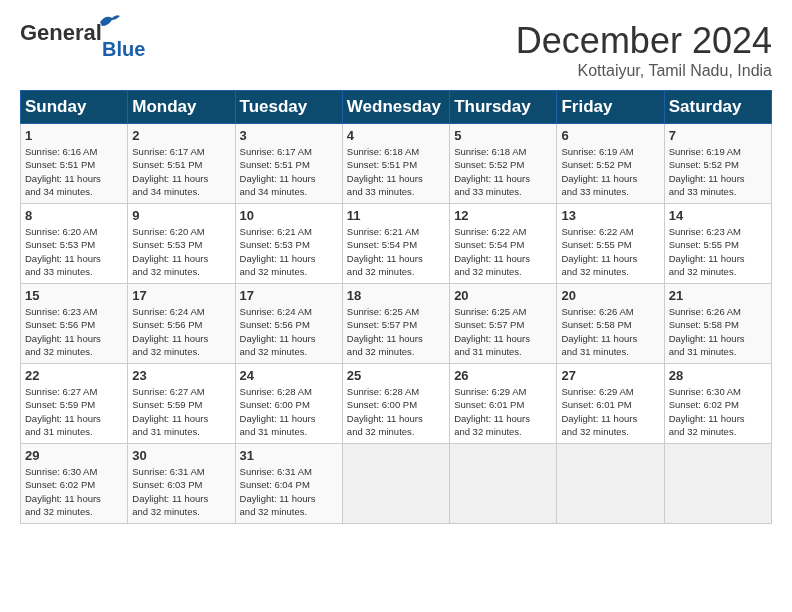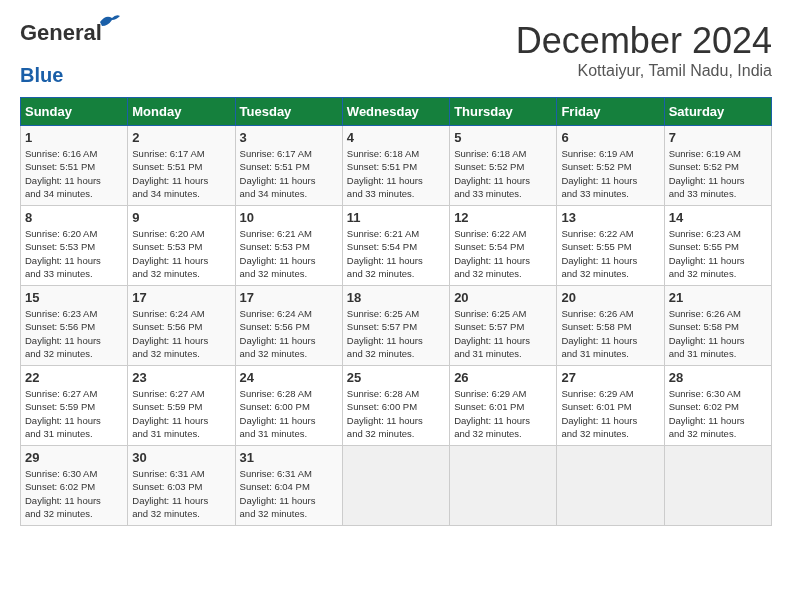--- a/index.html
+++ b/index.html
@@ -11,44 +11,44 @@
       padding: 20px;
     }
     .header-area {
       display: flex;
       justify-content: space-between;
       align-items: flex-start;
       margin-bottom: 10px;
     }
     .logo {
       display: flex;
-      flex-direction: column;
+      flex-direction: row;
       align-items: flex-start;
     }
     .title-area {
       text-align: right;
     }
     .month-title {
       font-size: 36px;
       font-weight: normal;
       color: #333;
     }
     .subtitle {
       font-size: 16px;
       color: #555;
     }
     table {
       width: 100%;
       border-collapse: collapse;
       table-layout: fixed;
     }
     thead tr th {
-      background-color: #15803d;
+      background-color: #0c4a6e;
       color: #fff;
-      font-size: 13px;
+      font-size: 17px;
       font-weight: bold;
       padding: 6px 4px;
       text-align: left;
       border: 1px solid #1a5fa8;
     }
     tbody tr td {
       vertical-align: top;
       border: 1px solid #ccc;
       padding: 4px 4px;
       font-size: 10px;

